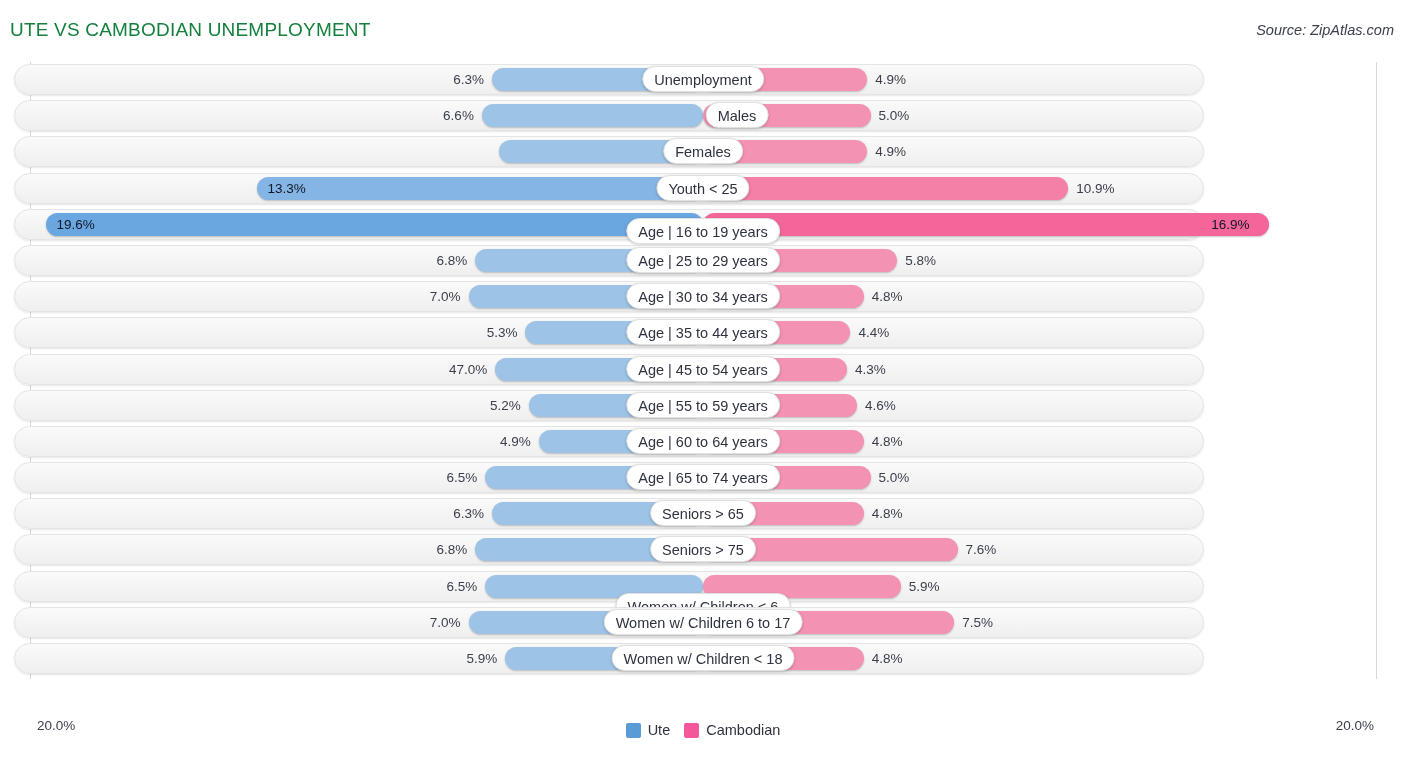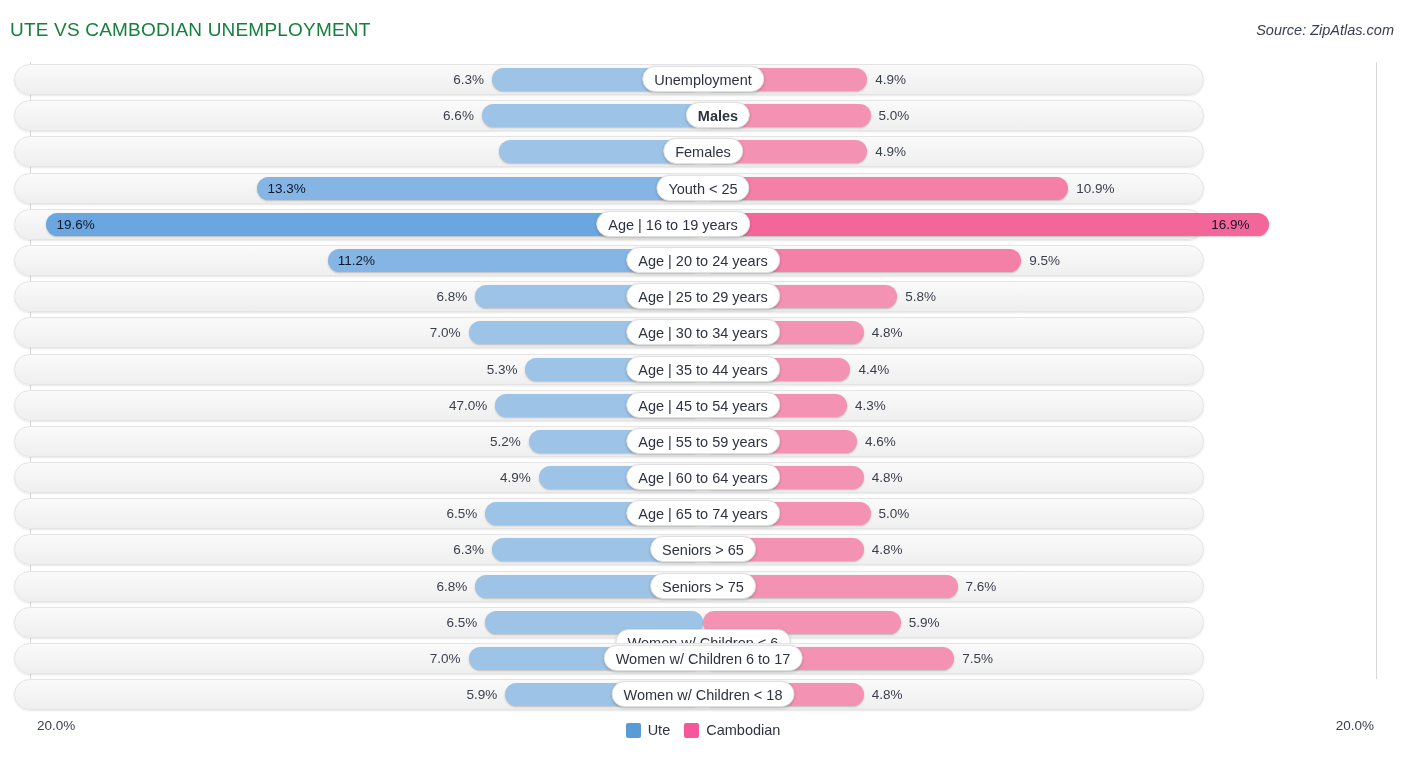--- a/index.html
+++ b/index.html
@@ -121,21 +121,21 @@
           <div class="val" style="left: 0px; width: 483.95px; text-align: right;">6.3%</div>
           <div class="val" style="left: 875.15px;">4.9%</div>
           <div class="pill" style="left: 703px;">Unemployment</div>
         </div>
         <div class="row">
           <div class="track"></div>
           <div class="bar left" style="left: 481.9px; width: 221.1px;"></div>
           <div class="bar right" style="left: 703px; width: 167.5px;"></div>
           <div class="val" style="left: 0px; width: 473.9px; text-align: right;">6.6%</div>
           <div class="val" style="left: 878.5px;">5.0%</div>
-          <div class="pill" style="left: 718px; font-weight: bold;">Males</div>
+          <div class="pill" style="left: 737px;">Males</div>
         </div>
         <div class="row">
           <div class="track"></div>
           <div class="bar left" style="left: 498.65px; width: 204.35px;"></div>
           <div class="bar right" style="left: 703px; width: 164.15px;"></div>
           <div class="val" style="left: 875.15px;">4.9%</div>
           <div class="pill" style="left: 703px;">Females</div>
         </div>
         <div class="row">
           <div class="track"></div>
@@ -144,29 +144,21 @@
           <div class="val inside" style="left: 267.45px;">13.3%</div>
           <div class="val" style="left: 1076.15px;">10.9%</div>
           <div class="pill" style="left: 703px;">Youth &lt; 25</div>
         </div>
         <div class="row">
           <div class="track"></div>
           <div class="bar left hl" style="left: 46.4px; width: 656.6px;"></div>
           <div class="bar right hl" style="left: 703px; width: 566.15px;"></div>
           <div class="val inside" style="left: 56.4px;">19.6%</div>
           <div class="val inside" style="left: 1211.15px;">16.9%</div>
-          <div class="pill" style="left: 673px;">Age | 16 to 19 years</div>
-        </div>
-        <div class="row">
-          <div class="track"></div>
-          <div class="bar left hl2" style="left: 327.8px; width: 375.2px;"></div>
-          <div class="bar right hl2" style="left: 703px; width: 318.25px;"></div>
-          <div class="val inside" style="left: 337.8px;">11.2%</div>
-          <div class="val" style="left: 1029.25px;">9.5%</div>
-          <div class="pill" style="left: 703px;">Age | 20 to 24 years</div>
+          <div class="pill" style="left: 703px; margin-top: 7px;">Age | 16 to 19 years</div>
         </div>
         <div class="row">
           <div class="track"></div>
           <div class="bar left" style="left: 475.2px; width: 227.8px;"></div>
           <div class="bar right" style="left: 703px; width: 194.3px;"></div>
           <div class="val" style="left: 0px; width: 467.2px; text-align: right;">6.8%</div>
           <div class="val" style="left: 905.3px;">5.8%</div>
           <div class="pill" style="left: 703px;">Age | 25 to 29 years</div>
         </div>
         <div class="row">

